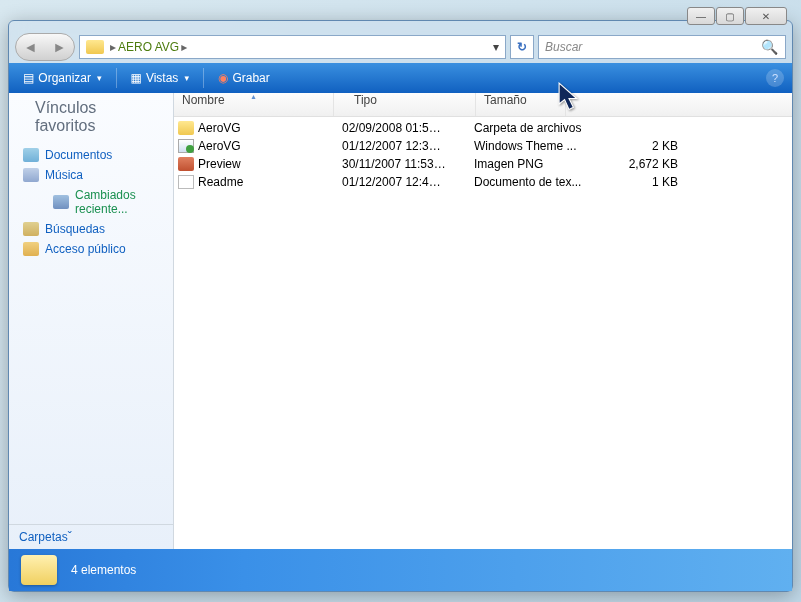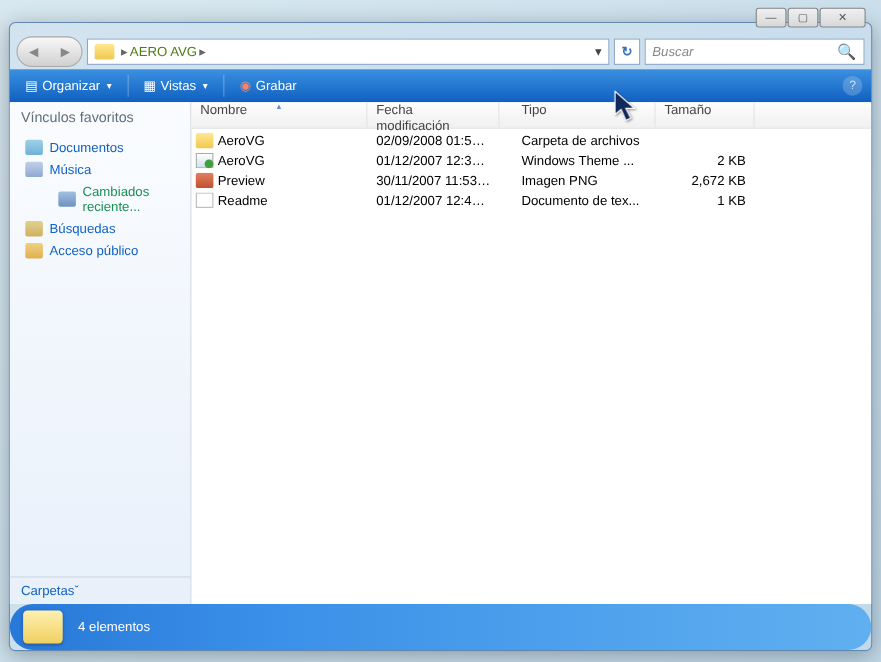--- a/index.html
+++ b/index.html
@@ -12,30 +12,30 @@
 .win-btn.close { width:42px; border-radius:3px; }
 .navbar { height:32px; display:flex; align-items:center; padding:2px 6px; gap:4px; }
 .nav-arrows { width:60px; height:28px; background:linear-gradient(#f8f8f8,#d0d0d0); border-radius:14px; border:1px solid #aaa; display:flex; align-items:center; justify-content:space-around; }
 .nav-arrow { width:20px; height:20px; color:#888; font-size:14px; display:flex; align-items:center; justify-content:center; }
 .addr-bar { flex:1; height:24px; background:#fff; border:1px solid #8aa8c8; display:flex; align-items:center; padding:0 2px; }
 .addr-folder-icon { width:18px; height:14px; background:linear-gradient(#ffe890,#f0c850); border-radius:2px; margin:0 4px; }
 .addr-sep { color:#666; margin:0 2px; }
 .addr-text { color:#4d7c0f; }
 .addr-drop { margin-left:auto; margin-right:4px; color:#444; }
 .refresh-btn { width:24px; height:24px; background:#fff; border:1px solid #8aa8c8; display:flex; align-items:center; justify-content:center; color:#3a70c0; font-weight:bold; }
-.search-box { width:200px; height:24px; background:#fff; border:1px solid #8aa8c8; display:flex; align-items:center; padding:0 6px; color:#888; font-style:italic; }
+.search-box { width:248px; height:24px; background:#fff; border:1px solid #8aa8c8; display:flex; align-items:center; padding:0 6px; color:#888; font-style:italic; }
 .search-icon { margin-left:auto; color:#3878c0; font-style:normal; font-size:14px; }
 .toolbar { height:30px; background:linear-gradient(#3a90e0,#1060c0); display:flex; align-items:center; padding:0 8px; gap:4px; color:#fff; }
 .tb-item { display:flex; align-items:center; gap:4px; padding:3px 6px; cursor:pointer; border-radius:3px; }
 .tb-drop { font-size:9px; margin-left:2px; }
 .tb-sep { width:1px; height:20px; background:rgba(255,255,255,0.3); margin:0 4px; }
 .tb-help { margin-left:auto; width:18px; height:18px; border-radius:50%; background:rgba(255,255,255,0.2); display:flex; align-items:center; justify-content:center; color:#cce0ff; font-size:11px; }
 .body-area { flex:1; display:flex; background:#fff; min-height:0; }
 .sidebar { width:165px; background:linear-gradient(#fafcff,#e8f0fa); border-right:1px solid #d0d8e0; display:flex; flex-direction:column; }
-.sb-header { padding:6px 10px; color:#626e7e; font-size:13px; }
+.sb-header { padding:6px 26px; color:#626e7e; font-size:16px; }
 .sb-links { padding:4px 0; }
 .sb-link { display:flex; align-items:center; gap:6px; padding:3px 14px; cursor:pointer; color:#1060c0; }
 .sb-link.green { color:#1a9050;padding-left:44px; }
 .sb-ico { width:16px; height:14px; border-radius:2px; flex-shrink:0; }
 .ico-doc { background:linear-gradient(#a0d0e8,#70b0d8); }
 .ico-img { background:linear-gradient(#b0e0a0,#80c070); }
 .ico-mus { background:linear-gradient(#c0d0e8,#90a8d0); }
 .ico-chg { background:linear-gradient(#a0c0e0,#7090c0); }
 .ico-src { background:linear-gradient(#e0d090,#d0b060); }
 .ico-pub { background:linear-gradient(#f0d080,#e0b050); }
@@ -53,21 +53,21 @@
 .file-row { display:flex; align-items:center; height:18px; padding:0; }
 .file-row .cell { padding:0 8px; white-space:nowrap; overflow:hidden; text-overflow:ellipsis; color:#000; }
 .cell.c-name { display:flex; align-items:center; gap:4px; padding-left:4px; }
 .cell.c-size { text-align:right; }
 .f-ico { width:16px; height:14px; flex-shrink:0; }
 .f-folder { background:linear-gradient(#ffe890,#f0c850); border-radius:2px; }
 .f-theme { background:linear-gradient(#fff,#d0e0f0); border:1px solid #aaa; position:relative; }
 .f-theme:after { content:""; position:absolute; bottom:-1px; right:-1px; width:8px; height:8px; background:#40a040; border-radius:50%; }
 .f-png { background:linear-gradient(#e08060,#c05030); border-radius:2px; }
 .f-txt { background:#fff; border:1px solid #bbb; }
-.statusbar { height:42px; background:linear-gradient(90deg,#2878d8,#3a90e8 30%,#60b0f0); display:flex; align-items:center; padding:0 12px; gap:14px;border-radius:21px; }
+.statusbar { height:42px; background:linear-gradient(90deg,#2878d8,#3a90e8 30%,#60b0f0); display:flex; align-items:center; padding:0 12px; gap:14px; }
 .status-folder { width:36px; height:30px; background:linear-gradient(#fff0b0,#f0d060); border-radius:4px; box-shadow:0 1px 3px rgba(0,0,0,0.3); }
 .status-text { color:#fff; font-size:12px; }
 .cursor-img { position:absolute; top:82px; left:558px; width:22px; height:28px; pointer-events:none; z-index:100; }
 .cursor-img svg { filter:drop-shadow(1px 1px 1px rgba(0,0,0,0.4)); }
 </style>
 </head>
 <body>
 
 <div class="bg-blur">
   <span>Personalizar</span>
@@ -152,21 +152,20 @@
         <span>ˇ</span>
       </div>
     </div>
 
     <div class="content">
       <div class="col-headers">
         <div class="col-h c-name">
           <span>Nombre</span>
           <span class="sort">▴</span>
         </div>
-        <div class="col-h c-date">Fecha modificación</div>
         <div class="col-h c-type">Tipo</div>
         <div class="col-h c-size">Tamaño</div>
       </div>
       <div class="file-list" id="file-list">
           <div class="file-row">
             <div class="cell c-name">
               <div class="f-ico f-folder"></div>
               <span>AeroVG</span>
             </div>
             <div class="cell c-date">02/09/2008 01:55 ...</div>

